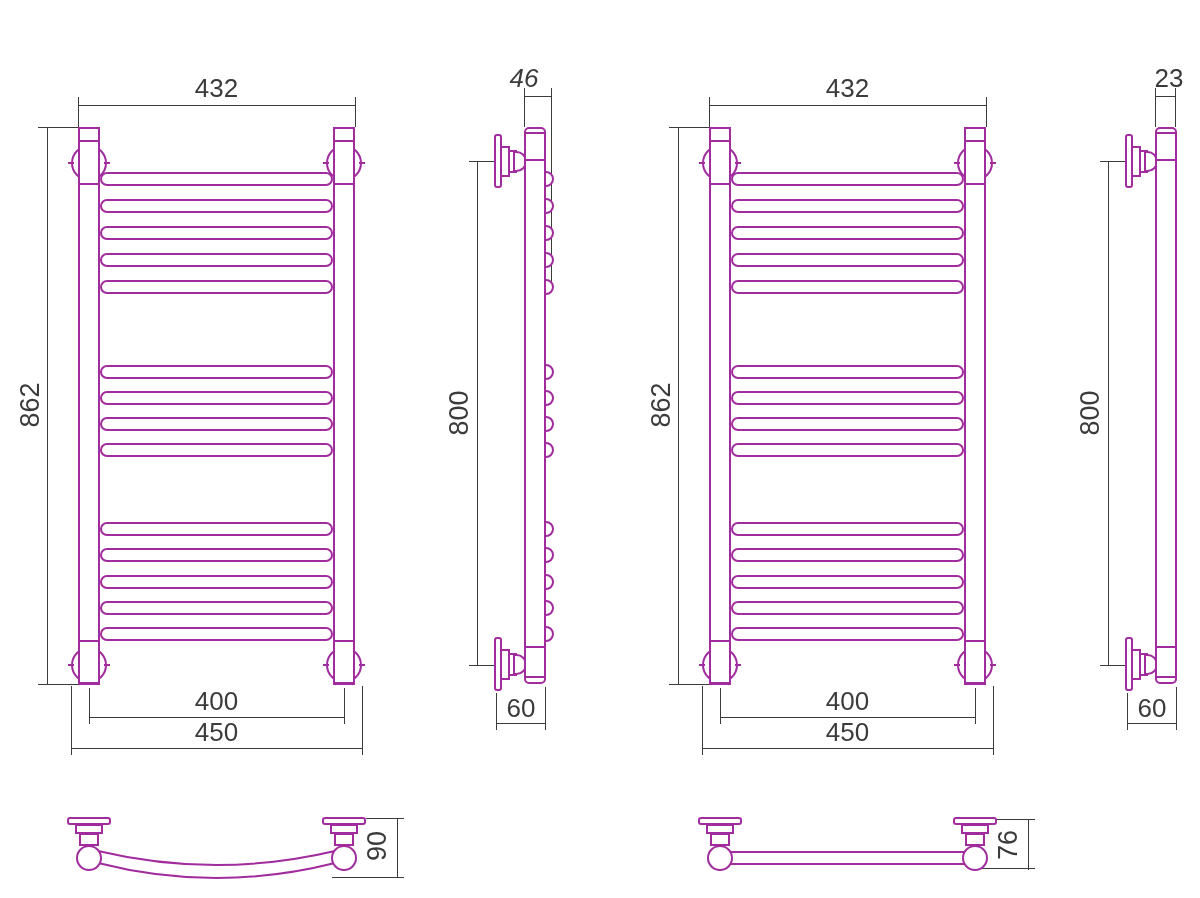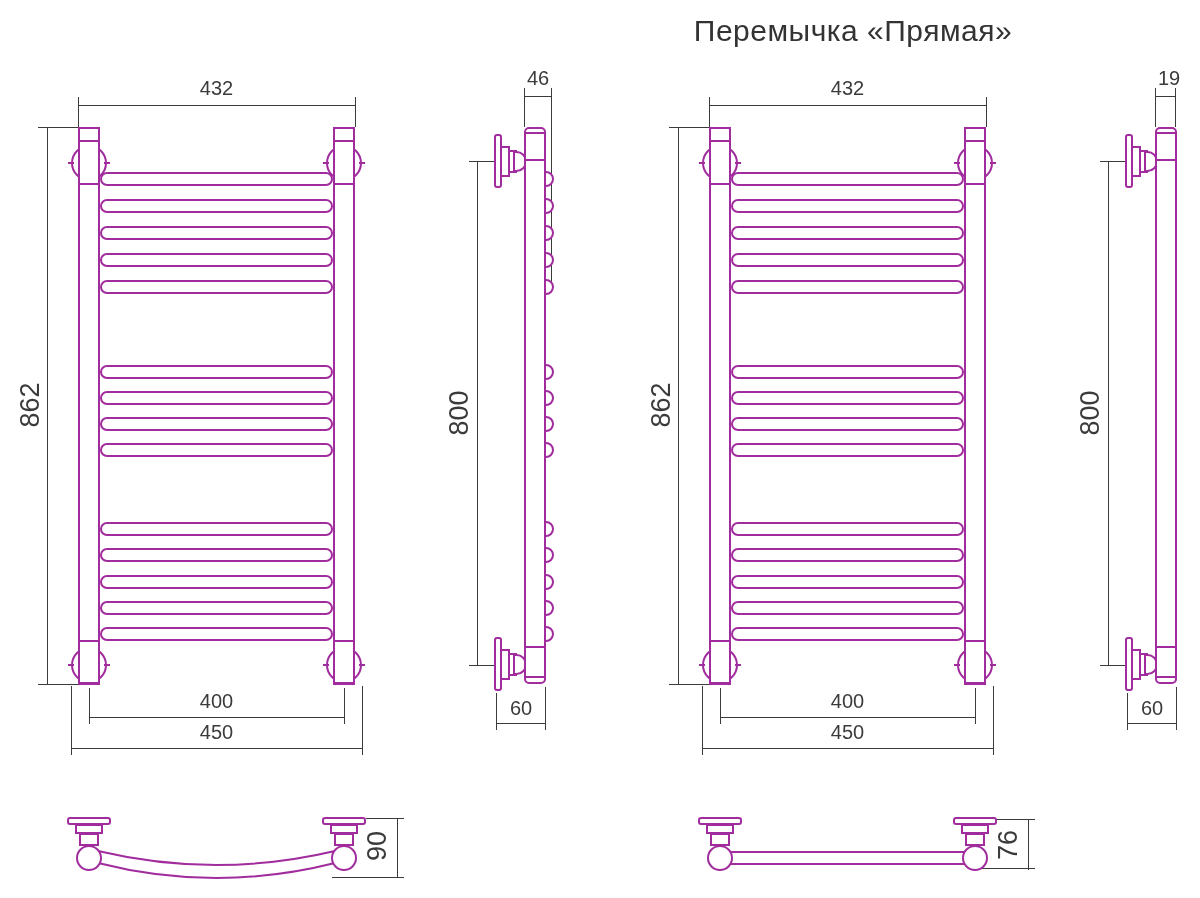--- a/index.html
+++ b/index.html
@@ -13,21 +13,21 @@
   }
   .group{position:absolute;top:0;width:569px;height:898px;}
   .title{
     position:absolute;color:#333;font-size:30px;line-height:34px;
     font-weight:500;text-align:center;white-space:nowrap;letter-spacing:.5px;
   }
   
   .hline{position:absolute;height:0;border-top:1.5px solid var(--dim);}
   .vline{position:absolute;width:0;border-left:1.5px solid var(--dim);}
   .dimlbl{
-    position:absolute;color:var(--dim);font-size:20px;line-height:28px;
+    position:absolute;color:var(--dim);font-size:26px;line-height:28px;
     text-align:center;white-space:nowrap;
   }
   .vlbl{
     position:absolute;display:flex;align-items:center;justify-content:center;
     color:var(--dim);font-size:27px;line-height:28px;white-space:nowrap;
   }
   .vlbl>span{transform:rotate(-90deg);}
   
   .mrect{position:absolute;box-sizing:border-box;border:2px solid var(--prod);background:#fff;}
   .mline-h{position:absolute;height:0;border-top:2px solid var(--prod);}
@@ -111,21 +111,21 @@
     <div class="mrect nut" style="left:508px;top:150px;width:9px;height:23px;"></div>
     <div class="mrect head" style="left:513px;top:151px;width:14px;height:21px;"></div>
     <div class="mrect flange" style="left:494px;top:637px;width:8px;height:54px;"></div>
     <div class="mrect nut" style="left:500px;top:649px;width:10px;height:31px;"></div>
     <div class="mrect nut" style="left:508px;top:653px;width:9px;height:23px;"></div>
     <div class="mrect head" style="left:513px;top:654px;width:14px;height:21px;"></div>
 
     <div class="hline" style="left:524px;top:96px;width:28px;"></div>
     <div class="vline" style="left:524px;top:88px;height:39px;"></div>
     <div class="vline" style="left:551px;top:88px;height:197px;"></div>
-    <div class="dimlbl" style="left:510px;top:64px;width:56px;">46</div>
+    <div class="dimlbl" style="left:496px;top:64px;width:56px;font-style:italic;">46</div>
     <div class="vline" style="left:477px;top:161px;height:504px;"></div>
     <div class="hline" style="left:469px;top:161px;width:27px;"></div>
     <div class="hline" style="left:469px;top:665px;width:27px;"></div>
     <div class="vlbl" style="left:431px;top:385px;width:56px;height:56px;">
         <span>800</span>
       </div>
     <div class="hline" style="left:496px;top:723px;width:50px;"></div>
     <div class="vline" style="left:496px;top:693px;height:37px;"></div>
     <div class="vline" style="left:545px;top:687px;height:43px;"></div>
     <div class="dimlbl" style="left:496px;top:694px;width:50px;">60</div>
@@ -172,21 +172,20 @@
       <div class="bump" style="left: 538px; top: 547px; width: 16px; height: 16px;"></div>
       <div class="rung" style="left: 100px; top: 575px; width: 233px; height: 14px;"></div>
       <div class="bump" style="left: 538px; top: 574px; width: 16px; height: 16px;"></div>
       <div class="rung" style="left: 100px; top: 601px; width: 233px; height: 14px;"></div>
       <div class="bump" style="left: 538px; top: 600px; width: 16px; height: 16px;"></div>
       <div class="rung" style="left: 100px; top: 627px; width: 233px; height: 14px;"></div>
       <div class="bump" style="left: 538px; top: 626px; width: 16px; height: 16px;"></div>
     </div>
 
   <div class="group" id="g-straight" style="left:631px;">
-    <div class="title" style="left:22px;top:14px;width:400px;">Перемычка «Прямая»</div>
 
     <div class="vline" style="left:47px;top:127px;height:557px;"></div>
     <div class="hline" style="left:38px;top:127px;width:42px;"></div>
     <div class="hline" style="left:38px;top:684px;width:42px;"></div>
     <div class="vlbl" style="left:2px;top:377px;width:56px;height:56px;">
         <span>862</span>
       </div>
 
     <div class="hline" style="left:78px;top:105px;width:277px;"></div>
     <div class="vline" style="left:78px;top:97px;height:30px;"></div>
@@ -232,21 +231,21 @@
     <div class="mrect nut" style="left:508px;top:150px;width:9px;height:23px;"></div>
     <div class="mrect head" style="left:513px;top:151px;width:14px;height:21px;"></div>
     <div class="mrect flange" style="left:494px;top:637px;width:8px;height:54px;"></div>
     <div class="mrect nut" style="left:500px;top:649px;width:10px;height:31px;"></div>
     <div class="mrect nut" style="left:508px;top:653px;width:9px;height:23px;"></div>
     <div class="mrect head" style="left:513px;top:654px;width:14px;height:21px;"></div>
 
     <div class="hline" style="left:524px;top:96px;width:21px;"></div>
     <div class="vline" style="left:524px;top:88px;height:39px;"></div>
     <div class="vline" style="left:544px;top:88px;height:39px;"></div>
-    <div class="dimlbl" style="left:510px;top:64px;width:56px;">19</div>
+    <div class="dimlbl" style="left:510px;top:64px;width:56px;">23</div>
     <div class="vline" style="left:477px;top:161px;height:504px;"></div>
     <div class="hline" style="left:469px;top:161px;width:27px;"></div>
     <div class="hline" style="left:469px;top:665px;width:27px;"></div>
     <div class="vlbl" style="left:431px;top:385px;width:56px;height:56px;">
         <span>800</span>
       </div>
     <div class="hline" style="left:496px;top:723px;width:50px;"></div>
     <div class="vline" style="left:496px;top:693px;height:37px;"></div>
     <div class="vline" style="left:545px;top:687px;height:43px;"></div>
     <div class="dimlbl" style="left:496px;top:694px;width:50px;">60</div>

